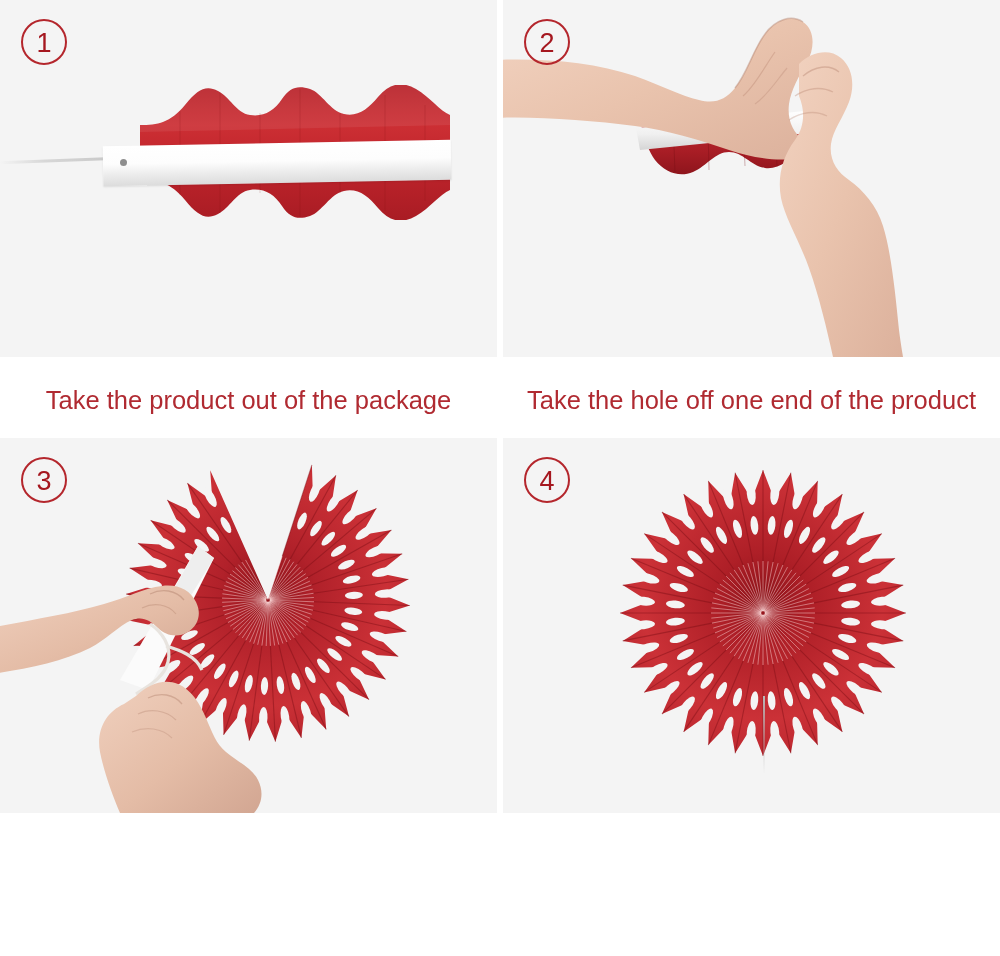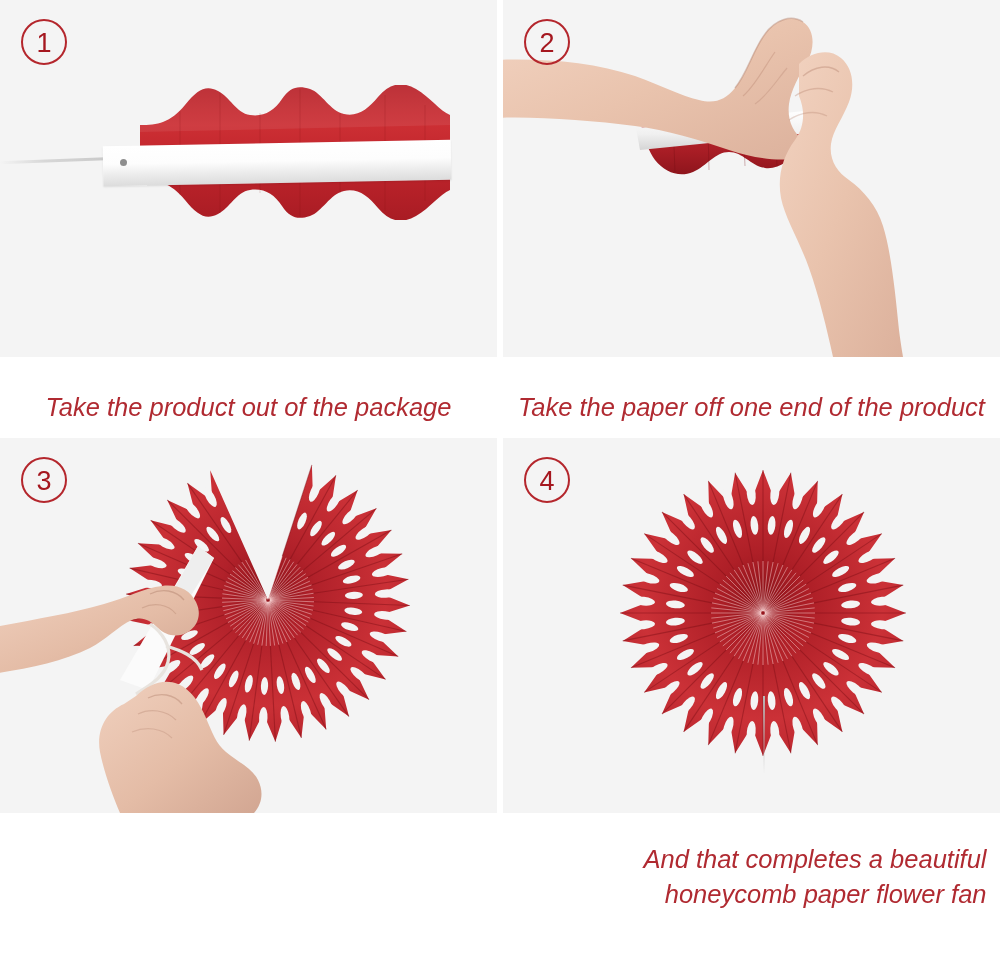--- a/index.html
+++ b/index.html
@@ -57,28 +57,27 @@
 
   .step-caption {
     flex: 1 1 auto;
     display: flex;
     align-items: flex-start;
     justify-content: center;
     padding-top: 22px;
     box-sizing: border-box;
   }
   .step-caption p {
-    margin: 11px;
+    margin: 4px;
     color: #b02a31;
     font-size: 25.5px;
     line-height: 35px;
-    text-align: right;
+    text-align: left;
     max-width: 470px;
     font-family: "Liberation Sans", sans-serif;
-    font-style: italic;
   }
   .r2 .step-caption { padding-top: 18px; }
 
   .gutter-v, .gutter-h { background: #ffffff; }
 
   
   .folded-wrap {
     position: absolute;
     left: 0; top: 0; right: 0; bottom: 0;
   }
@@ -250,21 +249,21 @@
                    C 398 346, 400 356, 400 357 L 330 357
                    C 324 330, 316 296, 306 268 C 296 240, 282 218, 278 198
                    C 274 176, 280 156, 292 140 C 302 126, 302 110, 296 96 Z" fill="url(#skin2)"></path>
           <path d="M300 76 C 312 66, 326 64, 336 72" fill="none" stroke="rgba(180,130,110,0.4)" stroke-width="1.4"></path>
           <path d="M292 96 C 304 88, 318 86, 330 92" fill="none" stroke="rgba(180,130,110,0.35)" stroke-width="1.3"></path>
           <path d="M286 120 C 298 112, 312 110, 324 116" fill="none" stroke="rgba(180,130,110,0.3)" stroke-width="1.3"></path>
         </g>
       </svg>
     </div>
     <div class="step-caption">
-      <p>Take the paper off one end of the product</p>
+      <p>Take the hole off one end of the product</p>
     </div>
   </div>
 
   <div class="gutter-h" style="grid-column: 1 / -1;"></div>
 
   <div class="step-card r2">
     <div class="step-stage">
       <div class="step-badge">3</div>
 
       <svg class="rosette" style="left:118px;top:12px;" width="300" height="300" viewBox="-150 -150 300 300">
@@ -653,18 +652,15 @@
             <line x1="-0.9" y1="-1.8" x2="-24.5" y2="-45.9" stroke="rgba(255,225,225,0.5)" stroke-width="0.9"></line>
             <line x1="-0.8" y1="-1.8" x2="-19.9" y2="-48.0" stroke="rgba(255,225,225,0.5)" stroke-width="0.9"></line>
             <line x1="-0.6" y1="-1.9" x2="-15.1" y2="-49.8" stroke="rgba(255,225,225,0.5)" stroke-width="0.9"></line>
             <line x1="-0.4" y1="-2.0" x2="-10.1" y2="-51.0" stroke="rgba(255,225,225,0.5)" stroke-width="0.9"></line>
             <line x1="-0.2" y1="-2.0" x2="-5.1" y2="-51.7" stroke="rgba(255,225,225,0.5)" stroke-width="0.9"></line>
           </g>
       </svg>
 
       <div class="thread" style="left:260px;top:258px;height:78px;"></div>
     </div>
-    <div class="step-caption">
-      <p>And that completes a beautiful honeycomb paper flower fan</p>
-    </div>
   </div>
 
 </div>
 
 </body></html>

